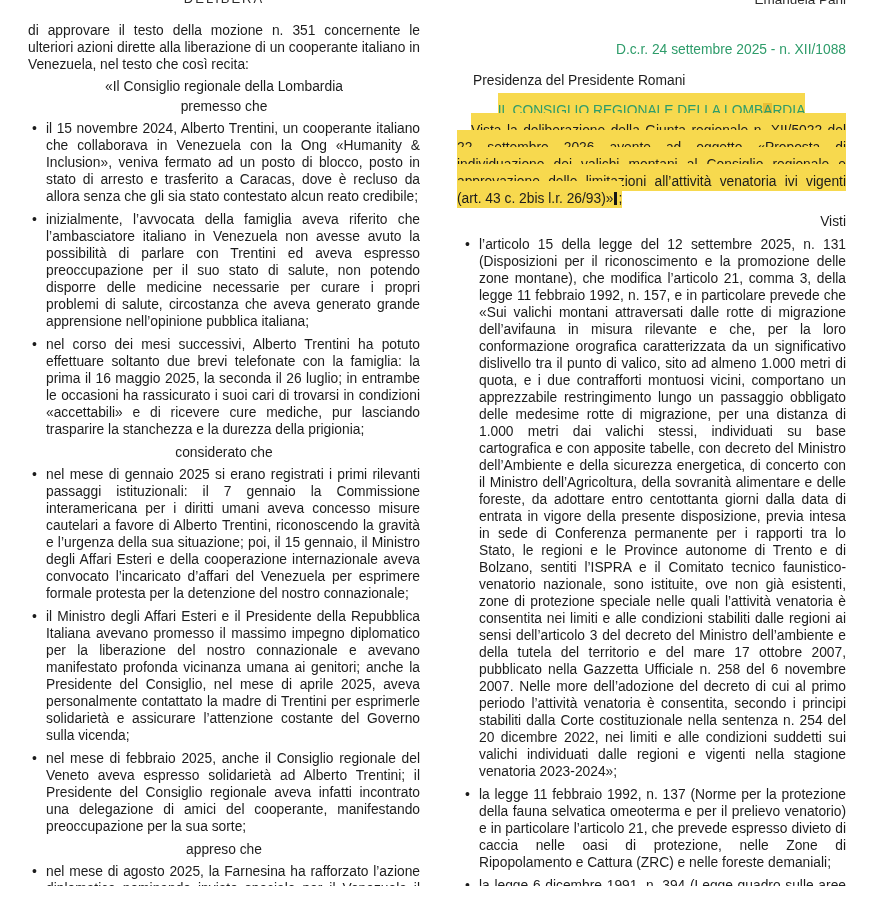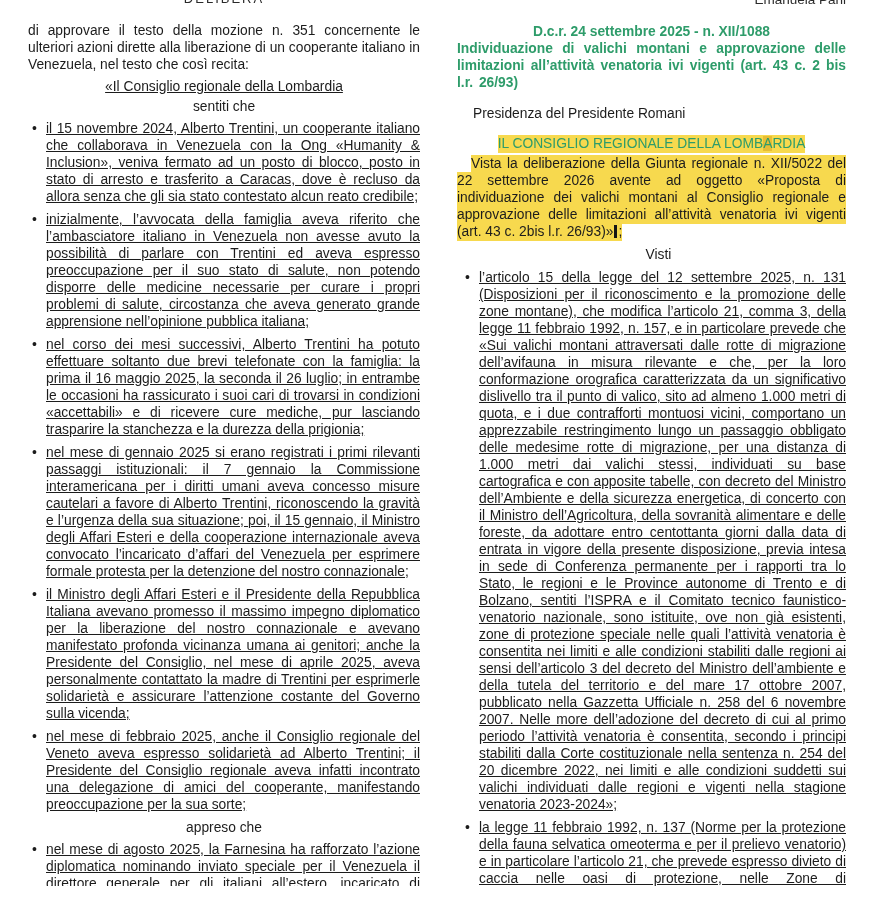--- a/index.html
+++ b/index.html
@@ -33,105 +33,106 @@
     text-align:right;
     font-size:13.5px;
     color:#2a2a2a;
     white-space:nowrap;
     overflow:hidden;
   }
 
   p{margin:0;}
   .intro{margin:15px 0 5px;}
   .center{text-align:center;}
-  .quote-line{margin:4px 0 3px;text-decoration:underline;}
+  .quote-line{margin:4px 0 3px;}
   .section-heading{margin:3px 0 5px;text-align:center;}
 
-  ul.bullets{list-style:none;margin:0;padding:0;text-decoration:underline;}
+  ul.bullets{list-style:none;margin:0;padding:0;}
   ul.bullets li{position:relative;padding-left:18px;margin:0 0 6px;}
   ul.bullets li::before{
     content:"\2022";
     position:absolute;left:4px;top:0;
     font-size:14px;
   }
   .col-right ul.bullets li{padding-left:22px;}
   .col-right ul.bullets li::before{left:8px;}
 
   
   .green-head{
     color:var(--green,#2e9c6a);
-    font-weight:bold;
-    margin:15px 0 0;
-    text-align:center;
+    font-weight:normal;
+    margin:33px 0 0;
+    text-align:right;
   }
   .green-subject{
     color:var(--green,#2e9c6a);
     font-weight:bold;
     text-align:justify;
     word-spacing:2px;
   }
   .presidency{margin:14px 16px 13px;text-align:left;}
 
   .council-line{text-align:center;margin:12px 0 3px;}
   .council-line .hl{
     color:var(--green,#2e9c6a);
   }
   .hl{
     background:var(--highlight,#f7d94e);
-    padding:1px 0 2px;
+    padding:10px 0 2px;
     box-decoration-break:clone;
     -webkit-box-decoration-break:clone;
   }
   .hl-strong{
     background:var(--highlight-strong,#e7bd35);
   }
   .vista{margin:0 0 6px;text-indent:14px;}
   .caret{
     display:inline-block;
     width:3px;height:13px;
     background:#151515;
     vertical-align:-2px;
     margin:0 1px 0 1px;
   }
-  .visti{margin:0 0 6px;padding-left:14px;text-align:center;}
+  .visti{margin:0 0 6px;padding-left:14px;text-align:right;}
 </style>
 </head>
 <body>
 
 <div class="page">
   <div class="cols">
 
     <div class="col col-left">
       <div class="cut-heading">DELIBERA</div>
 
       <p class="intro">di approvare il testo della mozione n. 351 concernente le ulteriori azioni dirette alla liberazione di un cooperante italiano in Venezuela, nel testo che così recita:</p>
 
       <div class="center quote-line">«Il Consiglio regionale della Lombardia</div>
 
       <div>
 
           <div class="section">
-            <div class="section-heading">sentiti che</div>
+            <div class="section-heading">premesso che</div>
             <ul class="bullets">
 
                 <li>
                   <span class="btext">il 15 novembre 2024, Alberto Trentini, un cooperante italiano che collaborava in Venezuela con la Ong «Humanity &amp; Inclusion», veniva fermato ad un posto di blocco, posto in stato di arresto e trasferito a Caracas, dove è recluso da allora senza che gli sia stato contestato alcun reato credibile;</span>
                 </li>
 
                 <li>
                   <span class="btext">inizialmente, l’avvocata della famiglia aveva riferito che l’ambasciatore italiano in Venezuela non avesse avuto la possibilità di parlare con Trentini ed aveva espresso preoccupazione per il suo stato di salute, non potendo disporre delle medicine necessarie per curare i propri problemi di salute, circostanza che aveva generato grande apprensione nell’opinione pubblica italiana;</span>
                 </li>
 
                 <li>
                   <span class="btext">nel corso dei mesi successivi, Alberto Trentini ha potuto effettuare soltanto due brevi telefonate con la famiglia: la prima il 16 maggio 2025, la seconda il 26 luglio; in entrambe le occasioni ha rassicurato i suoi cari di trovarsi in condizioni «accettabili» e di ricevere cure mediche, pur lasciando trasparire la stanchezza e la durezza della prigionia;</span>
                 </li>
               </ul>
           </div>
 
           <div class="section">
+            <div class="section-heading">considerato che</div>
             <ul class="bullets">
 
                 <li>
                   <span class="btext">nel mese di gennaio 2025 si erano registrati i primi rilevanti passaggi istituzionali: il 7 gennaio la Commissione interamericana per i diritti umani aveva concesso misure cautelari a favore di Alberto Trentini, riconoscendo la gravità e l’urgenza della sua situazione; poi, il 15 gennaio, il Ministro degli Affari Esteri e della cooperazione internazionale aveva convocato l’incaricato d’affari del Venezuela per esprimere formale protesta per la detenzione del nostro connazionale;</span>
                 </li>
 
                 <li>
                   <span class="btext">il Ministro degli Affari Esteri e il Presidente della Repubblica Italiana avevano promesso il massimo impegno diplomatico per la liberazione del nostro connazionale e avevano manifestato profonda vicinanza umana ai genitori; anche la Presidente del Consiglio, nel mese di aprile 2025, aveva personalmente contattato la madre di Trentini per esprimerle solidarietà e assicurare l’attenzione costante del Governo sulla vicenda;</span>
                 </li>
 
@@ -152,21 +153,20 @@
               </ul>
           </div>
 
         </div>
     </div>
 
     <div class="col col-right">
       <div class="cut-author">Emanuela Pani</div>
 
       <p class="green-head">D.c.r. 24 settembre 2025 - n. XII/1088</p>
-      <p class="green-subject">Individuazione di valichi montani e approvazione delle limitazioni all’attività venatoria ivi vigenti (art. 43 c. 2 bis l.r. 26/93)</p>
 
       <p class="presidency">Presidenza del Presidente Romani</p>
 
       <div class="council-line">
         <span class="hl"><span>IL CONSIGLIO REGIONALE DELLA LOMB</span><span class="hl-strong">A</span><span>RDIA</span></span>
       </div>
 
       <p class="vista">
         <span class="hl"><span>Vista la deliberazione della Giunta regionale n. XII/5022 del 22 settembre 2026 avente ad oggetto «Proposta di individuazione dei valichi montani al Consiglio regionale e approvazione delle limitazioni all’attività venatoria ivi vigenti (art. 43 c. 2bis l.r. 26/93)»</span><span class="caret"></span><span>;</span></span>
       </p>

